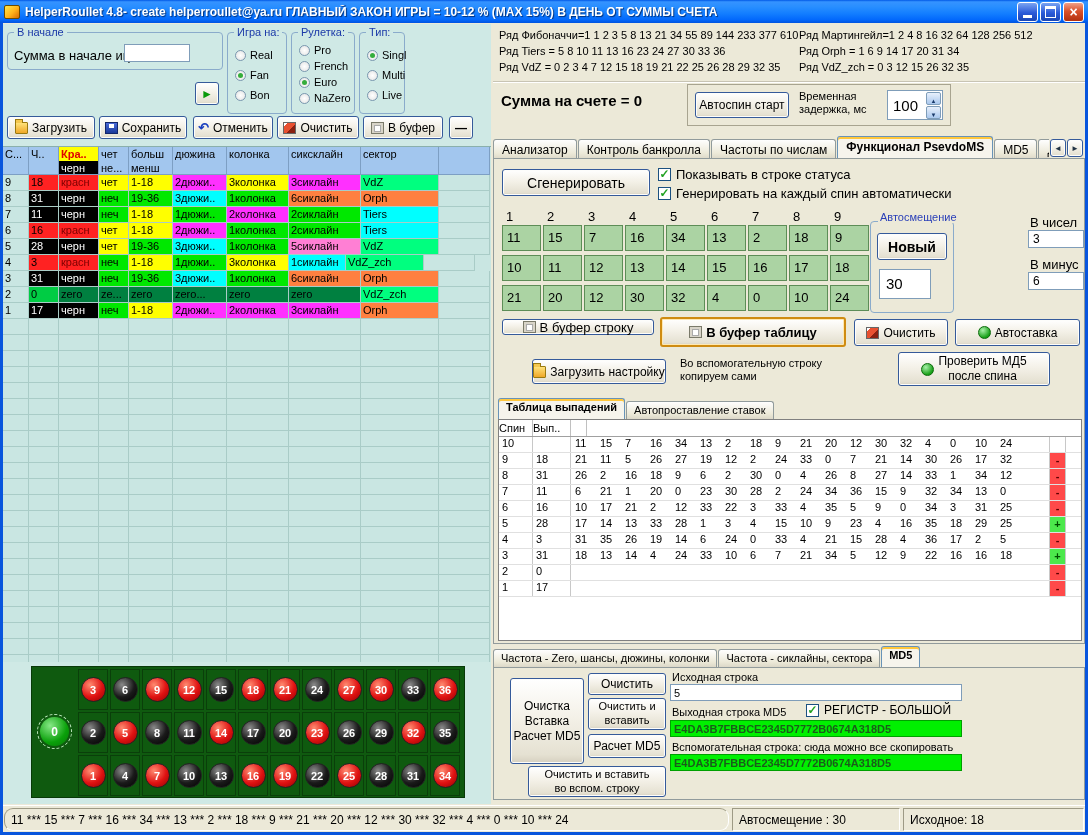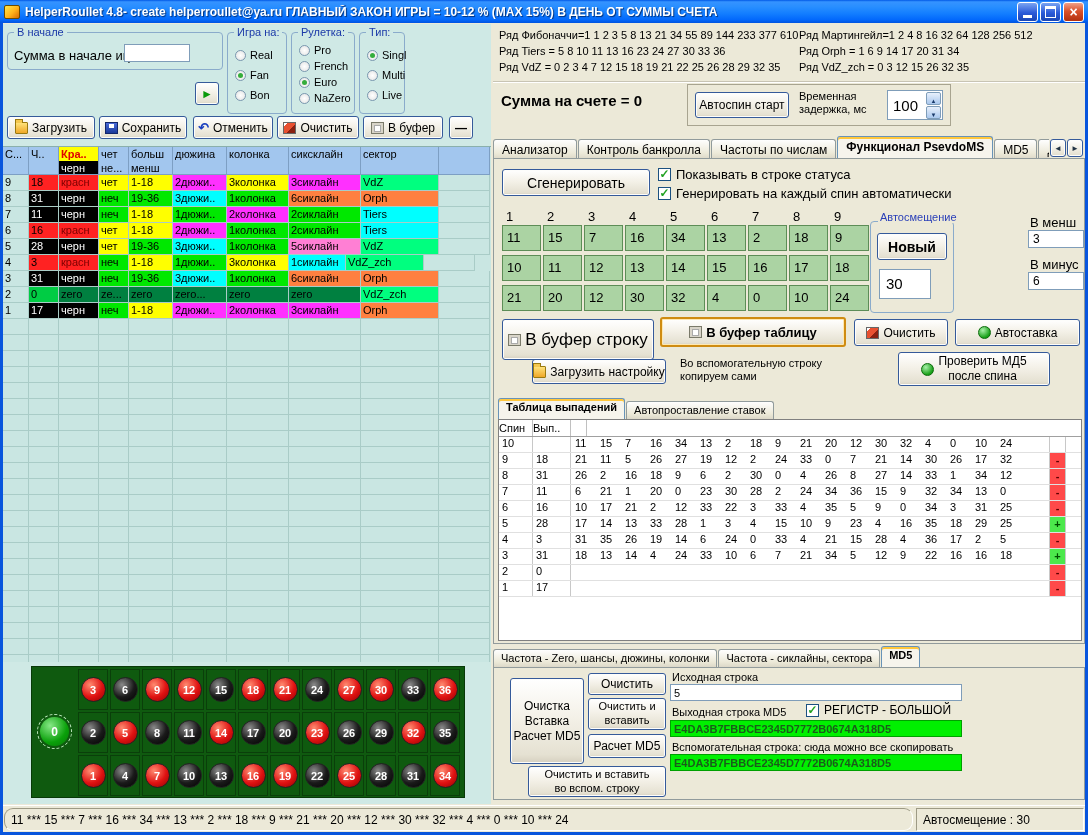--- a/index.html
+++ b/index.html
@@ -142,21 +142,21 @@
 .g-row { display:flex; margin-bottom:4px; }
 .g-cell { width:39px; height:26px; margin-right:2px; background:#abd3a3; border:1px solid #5d8d57; font-size:13px; padding:4px 0 0 4px; }
 .offs-label { position:absolute; left:384px; top:52px; color:#2a3fb8; font-size:11px; background:#ece9d8; padding:0 2px; z-index:1; }
 .offs-grp { left:376px; top:62px; width:84px; height:92px; }
 .new-btn { left:383px; top:74px; width:70px; height:27px; font-size:14px; font-weight:bold; }
 .offs-val { left:385px; top:110px; width:52px; height:30px; font-size:15px; line-height:28px; padding-left:6px; }
 .plus-label { position:absolute; left:536px; top:56px; font-size:13px; }
 .plus-val { left:534px; top:71px; width:56px; height:18px; font-size:12px; line-height:16px; padding-left:4px; }
 .minus-label { position:absolute; left:536px; top:98px; font-size:13px; }
 .minus-val { left:534px; top:113px; width:56px; height:18px; font-size:12px; line-height:16px; padding-left:4px; }
-.bufrow-btn { left:8px; top:160px; width:152px; height:41px; font-size:17px; }
+.bufrow-btn { left:8px; top:160px; width:152px; height:16px; font-size:13px; }
 .buftab-btn { left:166px; top:158px; width:186px; height:30px; font-size:13px; font-weight:bold; }
 .clr-btn { left:360px; top:160px; width:94px; height:27px; }
 .autobet-btn { left:461px; top:160px; width:125px; height:27px; }
 .loadset-btn { left:38px; top:200px; width:134px; height:25px; }
 .hint { position:absolute; left:186px; top:198px; width:172px; font-size:11px; line-height:13px; }
 .checkmd5-btn { left:404px; top:193px; width:152px; height:34px; font-size:12px; }
 #sub-tabs { position:absolute; left:4px; top:239px; height:21px; display:flex; align-items:flex-end; }
 #spins { position:absolute; left:4px; top:260px; width:584px; height:222px; background:#fff; border:1px solid #808080; }
 .s-head { display:flex; height:17px; border-bottom:1px solid #a0a0a0; font-size:11px; }
 .s-hc { border-right:1px solid #c0c0c0; text-align:left; line-height:16px; overflow:hidden; white-space:nowrap; }
@@ -931,21 +931,21 @@
               <div class="g-cell">24</div>
             </div>
           </div>
 
         <div class="offs-label">Автосмещение</div>
         <div class="grp offs-grp"></div>
         <div class="btn new-btn">
             <span>Новый</span>
           </div>
         <div class="valbox offs-val">30</div>
-        <div class="plus-label">В менш</div>
+        <div class="plus-label">В чисел</div>
         <div class="valbox plus-val">3</div>
         <div class="minus-label">В минус</div>
         <div class="valbox minus-val">6</div>
 
         <div class="btn bufrow-btn">
             <span class="ic ic-clip"></span>
             <span>В буфер строку</span>
           </div>
         <div class="btn buftab-btn btn-default">
             <span class="ic ic-clip"></span>
@@ -1092,15 +1092,16 @@
         <div class="btn md5-bottom">
             <span class="pre">Очистить и вставить
 во вспом. строку</span>
           </div>
       </div>
     </div>
 
     <div class="statusbar">
       <div class="sp sp-seq">11 *** 15 *** 7 *** 16 *** 34 *** 13 *** 2 *** 18 *** 9 *** 21 *** 20 *** 12 *** 30 *** 32 *** 4 *** 0 *** 10 *** 24</div>
       <div class="sp sp-off">Автосмещение : 30</div>
+      <div class="sp sp-src">Исходное: 18</div>
     </div>
   </div>
 </div>
 
 </body></html>

